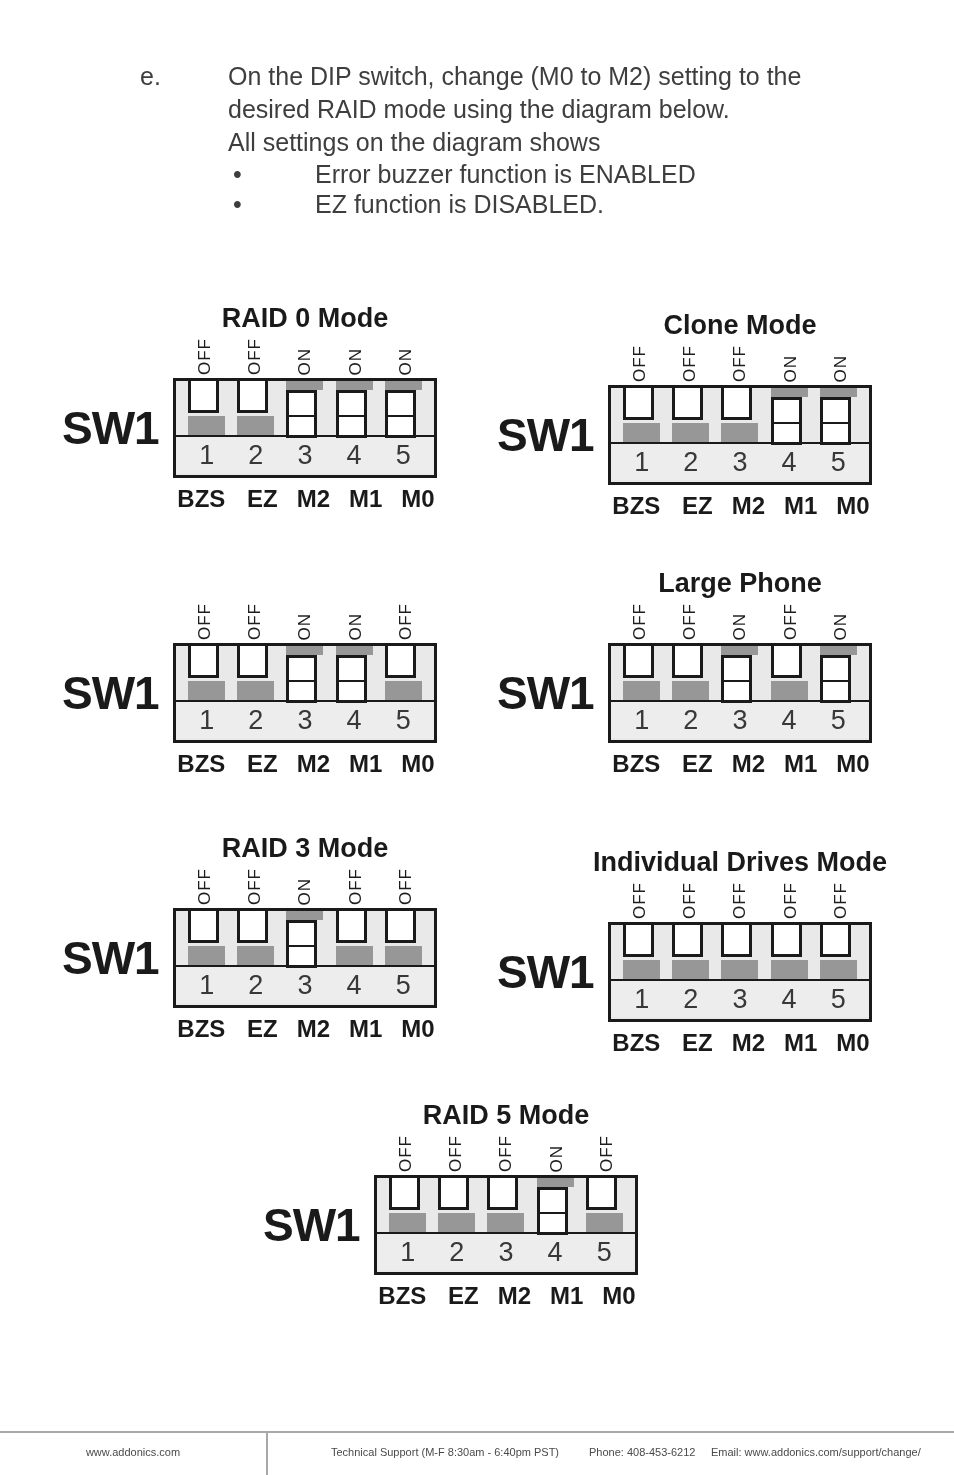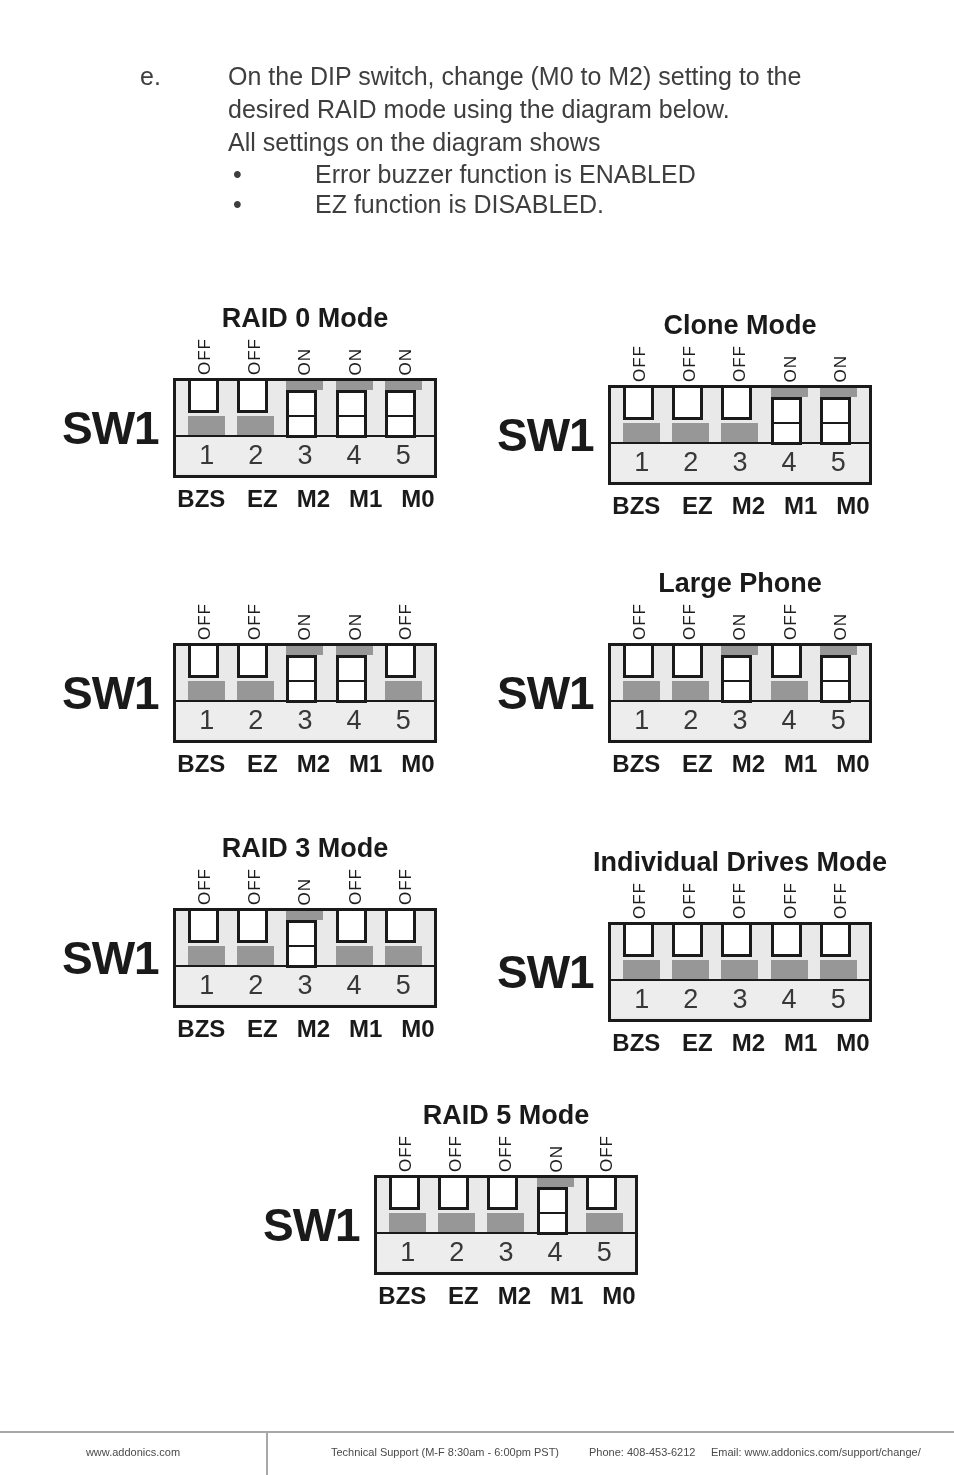--- a/index.html
+++ b/index.html
@@ -526,16 +526,16 @@
       <div class="sig">M2</div>
       <div class="sig">M1</div>
       <div class="sig">M0</div>
     </div>
   </section>
 </div>
 
   <div class="footer-rule"></div>
   <div class="footer-divider"></div>
   <div class="footer-text f-website">www.addonics.com</div>
-  <div class="footer-text f-support">Technical Support (M-F 8:30am - 6:00pm PST)</div>
+  <div class="footer-text f-support">Technical Support (M-F 8:30am - 6:40pm PST)</div>
   <div class="footer-text f-phone">Phone: 408-453-6212</div>
   <div class="footer-text f-email">Email: www.addonics.com/support/change/</div>
 </div>
 
 </body></html>

